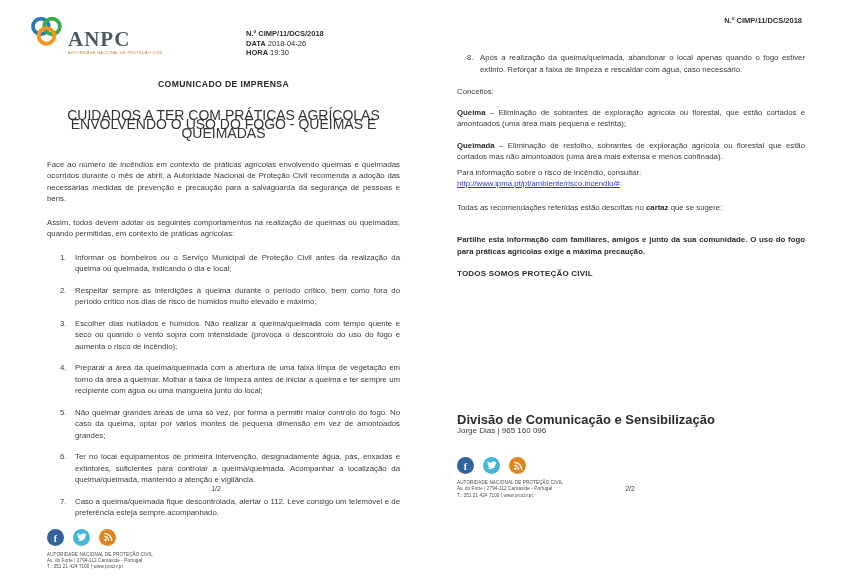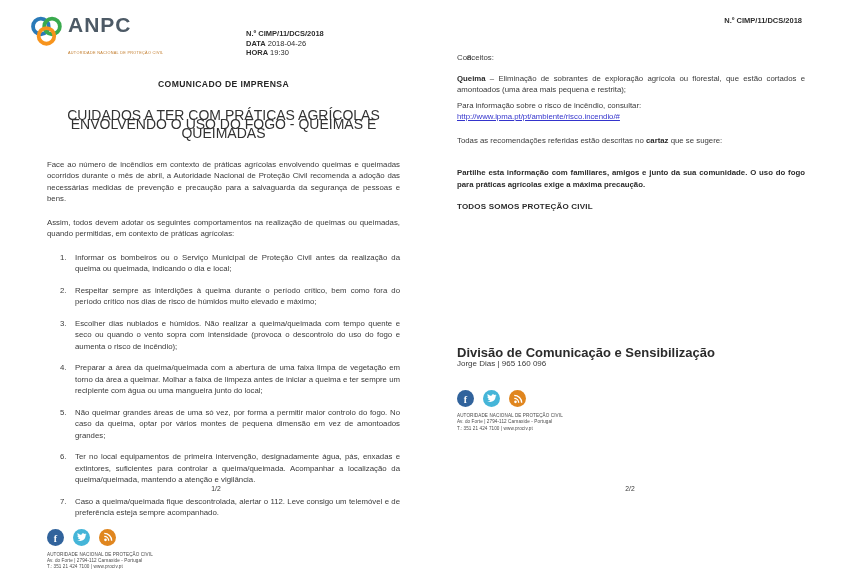--- a/index.html
+++ b/index.html
@@ -10,21 +10,21 @@
   }
   .page{position:absolute;top:0;height:513px;}
   .page-left{left:28px;width:376px;}
   .page-right{left:452px;width:356px;}
   .content{margin-left:19px;width:353px;}
   .content-r{margin-left:5px;width:348px;}
 
   
   .hdr-row{display:flex;align-items:flex-start;padding-top:15px;}
   .logo{width:150px;display:flex;flex-direction:column;}
-  .logo-top{display:flex;}
+  .logo-top{display:flex;align-items:flex-end;font-family:Liberation Serif, serif;}
   .logo-rings{width:38px;height:34px;flex:0 0 auto;}
   .logo-anpc{font-weight:bold;font-size:21px;letter-spacing:1px;color:#4d5a66;line-height:20px;margin-left:2px;}
   .logo-sub{font-size:3.8px;color:#c17a28;letter-spacing:.3px;margin:2px 0 0 40px;white-space:nowrap;}
   .refblock{margin-left:68px;margin-top:14px;font-size:7.5px;line-height:9.5px;color:#2e2e2e;}
   .refblock .b{font-weight:bold;}
   .refblock .lbl{font-weight:bold;margin-right:2px;}
   .ref-right{padding-top:16px;font-size:7.5px;font-weight:bold;color:#2e2e2e;text-align:right;margin-right:6px;}
 
   
   .title{margin-top:21px;text-align:center;font-size:8.6px;font-weight:bold;color:#262626;letter-spacing:.4px;}
@@ -125,27 +125,30 @@
   </div>
 
   <div class="pagenum">1/2</div>
 </div>
 
 <div class="page page-right">
   <div class="ref-right">N.º CIMP/11/DCS/2018</div>
 
   <div class="content-r">
     <div class="li li-r" style="margin-top:27px;">
-      <span class="num">8.</span>
+      <span class="num">8.</span><span>Após a realização da queima/queimada, abandonar o local apenas quando o fogo estiver extinto. Reforçar a faixa de limpeza e rescaldar com água, caso necessário.</span>
     </div>
 
     <div class="p" style="margin-top:11px;">Conceitos:</div>
 
     <div class="p" style="margin-top:9px;">
       <span class="bold">Queima</span><span> – Eliminação de sobrantes de exploração agrícola ou florestal, que estão cortados e amontoados (uma área mais pequena e restrita);</span>
+    </div>
+    <div class="p" style="margin-top:10px;">
+      <span class="bold">Queimada</span><span> – Eliminação de restolho, sobrantes de exploração agrícola ou florestal que estão cortados mas não amontoados (uma área mais extensa e menos confinada).</span>
     </div>
 
     <div class="p" style="margin-top:4px;">Para informação sobre o risco de incêndio, consultar:</div>
     <div class="linkline">
       <a class="doclink" href="#">http://www.ipma.pt/pt/ambiente/risco.incendio/#</a>
     </div>
 
     <div class="p" style="margin-top:12px;">
       <span>Todas as recomendações referidas estão descritas no </span><span class="bold">cartaz</span><span> que se sugere:</span>
     </div>

